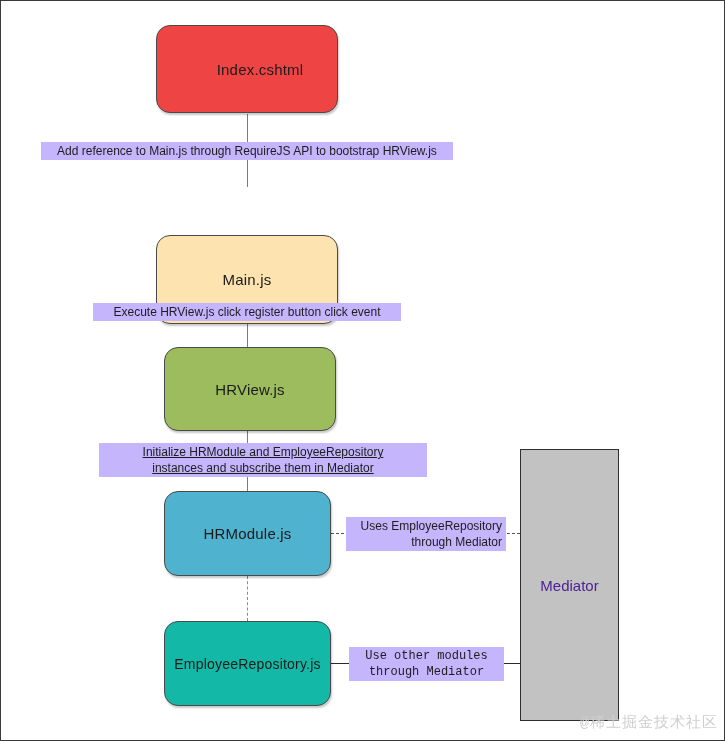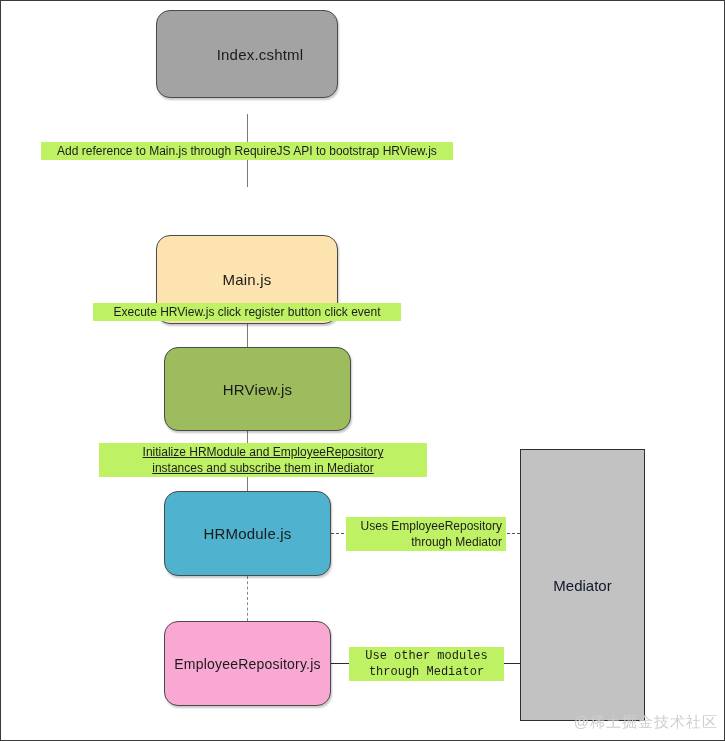--- a/index.html
+++ b/index.html
@@ -29,41 +29,41 @@
     border: 1px solid #4a4a4a;
     border-radius: 14px;
     color: #1b1b1b;
     font-size: 15px;
     letter-spacing: 0.2px;
     z-index: 3;
     box-shadow: 1px 2px 2px rgba(0,0,0,0.22);
   }
   .node-label { pointer-events: none; }
 
-  #node-index        { left:155px; top:9px;  width:182px; height:88px; background:#a3a3a3;padding-left:26px; }
+  #node-index        { left:155px; top:24px;  width:182px; height:88px; background:#ef4444;padding-left:26px; }
   #node-main         { left:155px; top:186px; width:182px; height:89px; background:#fce3b0;margin-top:48px; }
-  #node-hrview       { left:163px; top:346px; width:187px; height:84px; background:#9cbc5e; }
+  #node-hrview       { left:163px; top:346px; width:172px; height:84px; background:#9cbc5e; }
   #node-hrmodule     { left:163px; top:490px; width:167px; height:85px; background:#4fb3cf; }
-  #node-employeerepo { left:163px; top:620px; width:167px; height:85px; background:#f9a8d4; }
+  #node-employeerepo { left:163px; top:620px; width:167px; height:85px; background:#14b8a6; }
 
   #node-employeerepo .node-label { font-size: 14px; }
 
   
   #node-mediator {
     position: absolute;
     left: 519px; top: 448px;
-    width: 125px; height: 272px;
+    width: 99px; height: 272px;
     background: #c2c2c2;
     border: 1px solid #2e2e2e;
     border-radius: 0;
     box-sizing: border-box;
     display: flex;
     align-items: center;
     justify-content: center;
-    color: #0f172a;
+    color: #4c1d95;
     font-size: 15px;
     z-index: 2;
     box-shadow: none;
   }
 
   
   .vline {
     position: absolute;
     width: 0;
     border-left: 1px solid #7d7d6e;
@@ -87,21 +87,21 @@
   #conn-hrmodule-mediator { left:330px; top:532px; width:189px; }
   #conn-repo-mediator     { left:330px; top:662px; width:189px; }
 
   
   .edge-label {
     position: absolute;
     text-align: center;
     color: #1d1d1d;
     font-size: 12px;
     line-height: 16px;
-    background: #bef264;
+    background: #c4b5fd;
     padding: 1px 4px;
     box-sizing: border-box;
     z-index: 4;
     white-space: pre-line;
   }
 
   #label-index-main      { left:40px;  top:141px; width:412px; }
   #label-main-hrview     { left:92px;  top:302px; width:308px; }
   #label-hrview-hrmodule { left:98px; top:442px; width:328px;text-decoration:underline; }
   #label-hrmodule-mediator { left:345px; top:516px; width:160px;text-align:right; }
@@ -110,20 +110,21 @@
   
   #watermark {
     position: absolute;
     right: 6px;
     bottom: 8px;
     color: #cfcfcf;
     font-size: 15px;
     letter-spacing: 1px;
     z-index: 5;
     user-select: none;
+    font-family: Liberation Mono, monospace;
   }
 </style>
 </head>
 <body>
 
 <div id="canvas">
 
   <div class="vline" id="conn-index-main"></div>
   <div class="vline" id="conn-main-hrview"></div>
   <div class="vline" id="conn-hrview-hrmodule"></div>

